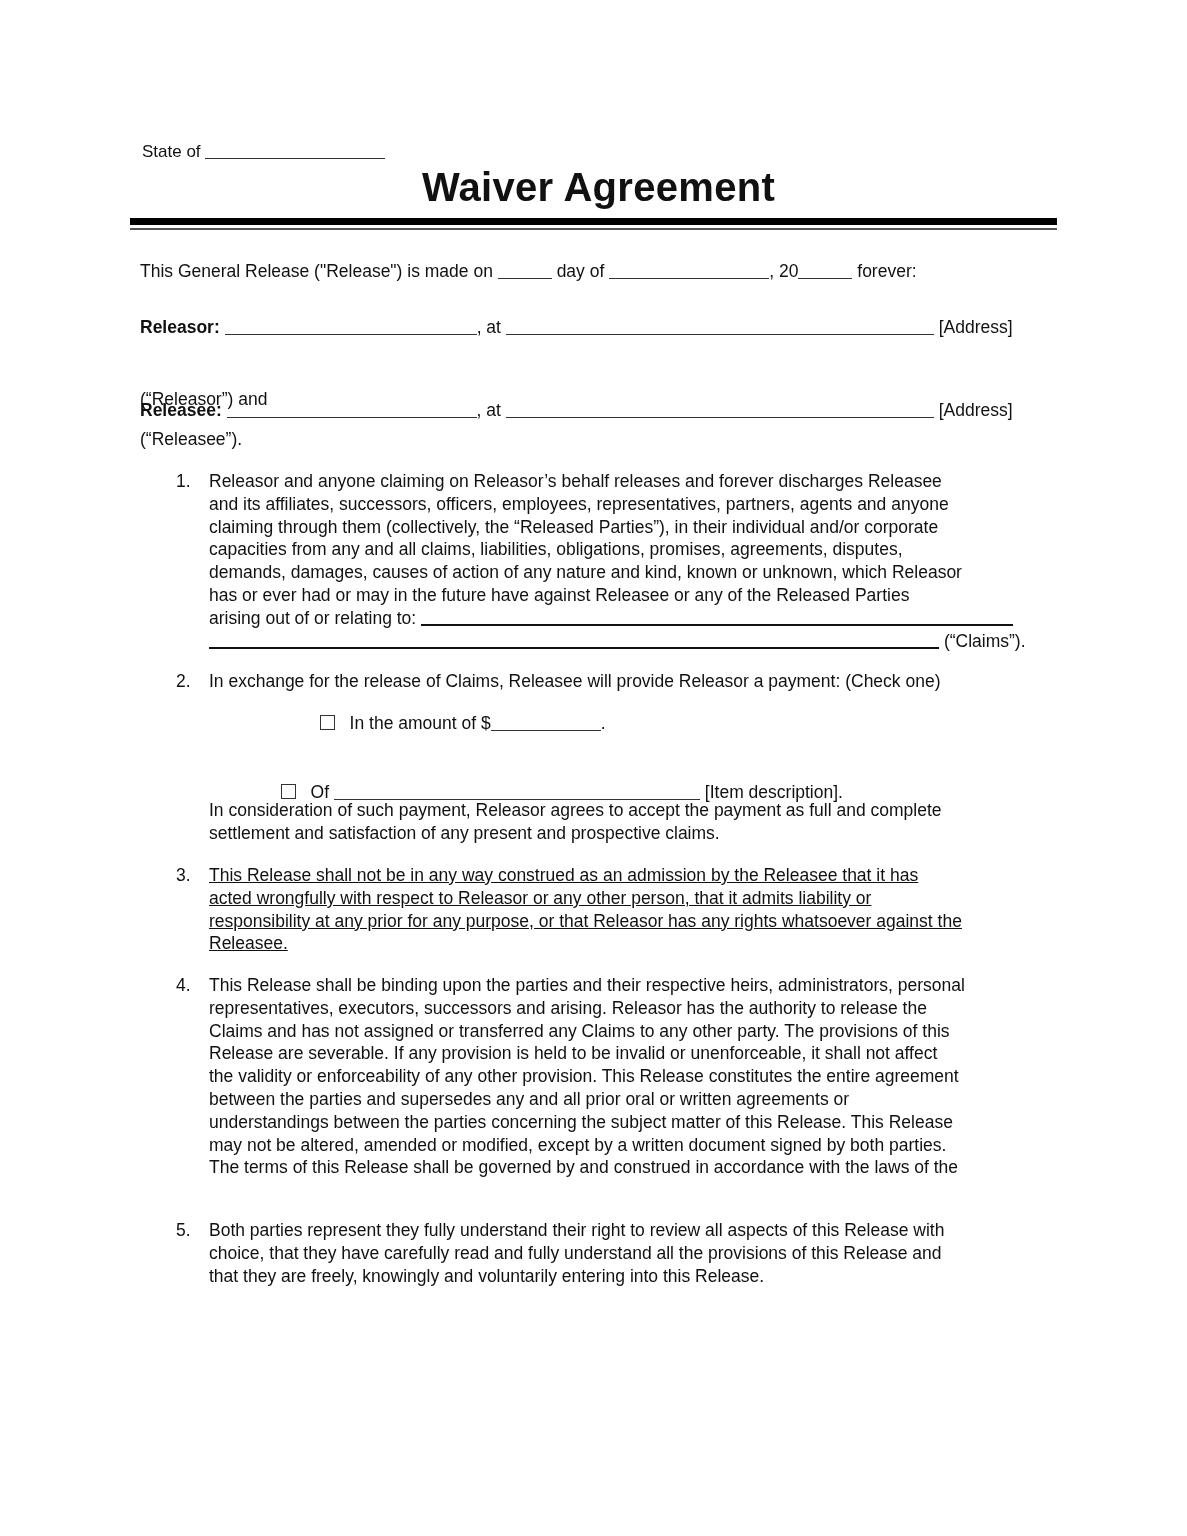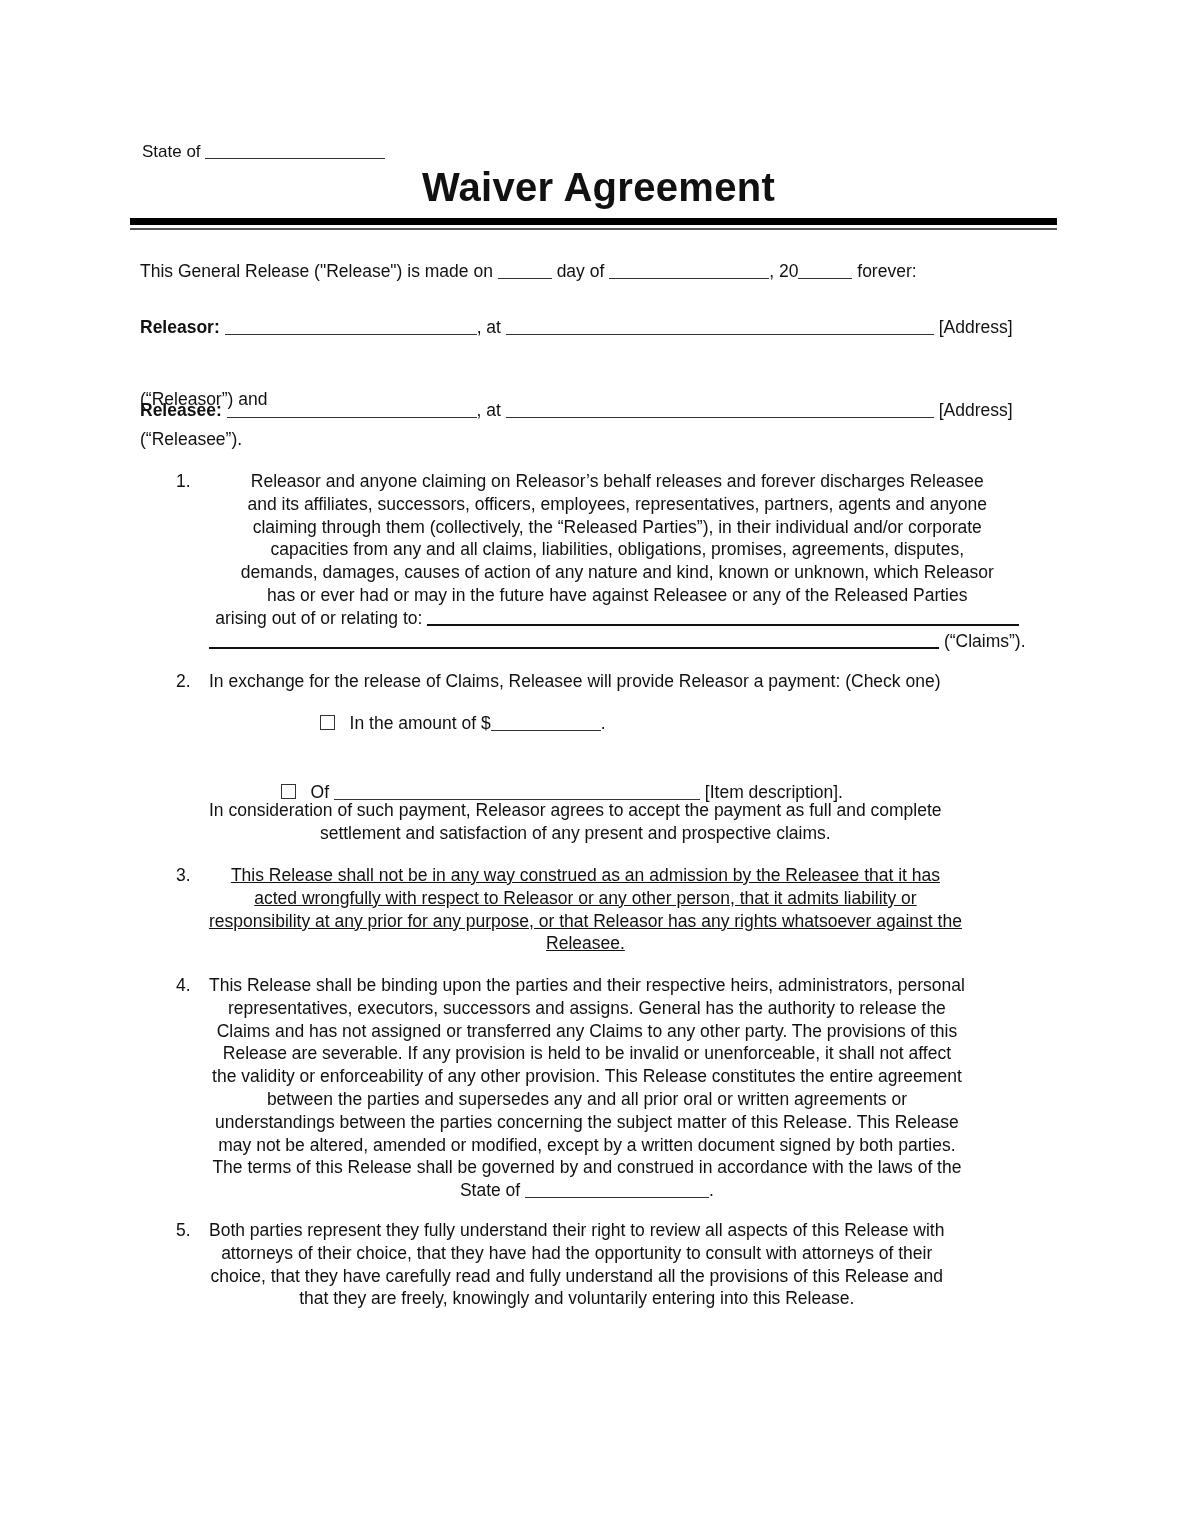--- a/index.html
+++ b/index.html
@@ -8,21 +8,21 @@
   .abs { position: absolute; }
   .blank { display: inline-block; border-bottom: 1.5px solid #333; vertical-align: baseline; height: 1px; margin-bottom: -2px; }
   .blank.dark { border-bottom: 2px solid #111; }
   .line { position: absolute; white-space: nowrap; line-height: 23px; }
   #title { left: 0; width: 1197px; text-align: center; top: 165px; font-size: 40px; font-weight: bold; letter-spacing: 0.3px; }
   #rule-thick { left: 130px; top: 218px; width: 927px; height: 7px; background: #000; }
   #rule-thin { left: 130px; top: 228px; width: 927px; height: 2px; background: #555; }
   .b { font-weight: bold; }
   .num { position: absolute; left: 176px; line-height: 23px; }
   .para { position: absolute; left: 209px; line-height: 22.8px; }
-  .para div { white-space: nowrap; text-align: center; }
+  .para div { white-space: nowrap; }
   .checkbox { display: inline-block; width: 13px; height: 13px; border: 1.2px solid #333; vertical-align: -1px; }
 </style>
 </head>
 <body>
 
 <div class="line" style="left:142px; top:140px; font-size:17px;">
   <span>State of</span>
   <span class="blank" style="width:180px;"></span>
 </div>
 <div id="title" class="abs">Waiver Agreement</div>
@@ -88,30 +88,28 @@
 <div class="para" style="top:864px;text-decoration:underline;">
   <div>This Release shall not be in any way construed as an admission by the Releasee that it has</div>
   <div>acted wrongfully with respect to Releasor or any other person, that it admits liability or</div>
   <div>responsibility at any prior for any purpose, or that Releasor has any rights whatsoever against the</div>
   <div>Releasee.</div>
 </div>
 
 <div class="num" style="top:974px;">4.</div>
 <div class="para" style="top:974px;">
   <div>This Release shall be binding upon the parties and their respective heirs, administrators, personal</div>
-  <div>representatives, executors, successors and assigns. General has the authority to release the</div>
+  <div>representatives, executors, successors and arising. Releasor has the authority to release the</div>
   <div>Claims and has not assigned or transferred any Claims to any other party. The provisions of this</div>
   <div>Release are severable.  If any provision is held to be invalid or unenforceable, it shall not affect</div>
   <div>the validity or enforceability of any other provision. This Release constitutes the entire agreement</div>
   <div>between the parties and supersedes any and all prior oral or written agreements or</div>
   <div>understandings between the parties concerning the subject matter of this Release. This Release</div>
   <div>may not be altered, amended or modified, except by a written document signed by both parties.</div>
   <div>The terms of this Release shall be governed by and construed in accordance with the laws of the</div>
-  <div><span>State of</span> <span class="blank" style="width:184px;"></span><span>.</span></div>
 </div>
 
 <div class="num" style="top:1219px;">5.</div>
 <div class="para" style="top:1219px;">
   <div>Both parties represent they fully understand their right to review all aspects of this Release with</div>
-  <div>attorneys of their choice, that they have had the opportunity to consult with attorneys of their</div>
   <div>choice, that they have carefully read and fully understand all the provisions of this Release and</div>
   <div>that they are freely, knowingly and voluntarily entering into this Release.</div>
 </div>
 
 </body></html>

